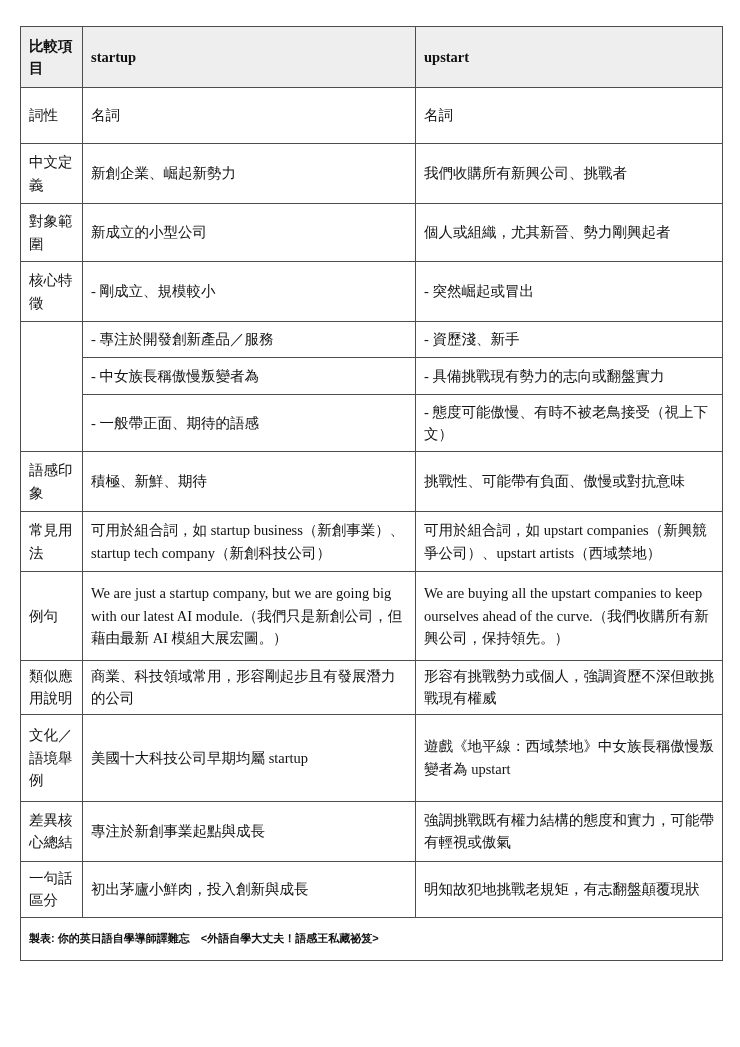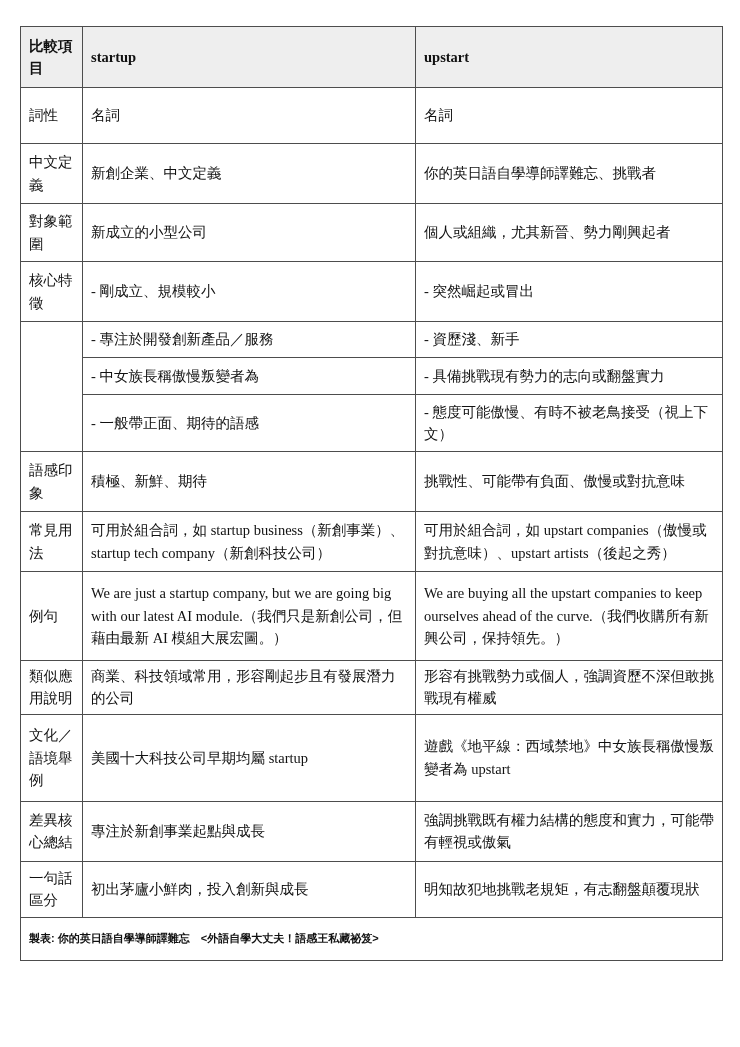--- a/index.html
+++ b/index.html
@@ -64,22 +64,22 @@
       <th>startup</th>
       <th>upstart</th>
     </tr>
     <tr style="height:56px">
       <td class="lbl">詞性</td>
       <td>名詞</td>
       <td>名詞</td>
     </tr>
     <tr style="height:60px">
       <td class="lbl">中文定義</td>
-      <td>新創企業、中文定義</td>
-      <td>你的英日語自學導師譯難忘、挑戰者</td>
+      <td>新創企業、崛起新勢力</td>
+      <td>我們收購所有新興公司、挑戰者</td>
     </tr>
     <tr style="height:58px">
       <td class="lbl">對象範圍</td>
       <td>新成立的小型公司</td>
       <td>個人或組織，尤其新晉、勢力剛興起者</td>
     </tr>
     <tr style="height:60px">
       <td class="lbl">核心特徵</td>
       <td>- 剛成立、規模較小</td>
       <td>- 突然崛起或冒出</td>
@@ -98,21 +98,21 @@
       <td>- 態度可能傲慢、有時不被老鳥接受（視上下文）</td>
     </tr>
     <tr style="height:60px">
       <td class="lbl">語感印象</td>
       <td>積極、新鮮、期待</td>
       <td>挑戰性、可能帶有負面、傲慢或對抗意味</td>
     </tr>
     <tr style="height:60px">
       <td class="lbl">常見用法</td>
       <td>可用於組合詞，如 startup business（新創事業）、startup tech company（新創科技公司）</td>
-      <td>可用於組合詞，如 upstart companies（傲慢或對抗意味）、upstart artists（後起之秀）</td>
+      <td>可用於組合詞，如 upstart companies（新興競爭公司）、upstart artists（西域禁地）</td>
     </tr>
     <tr style="height:89px">
       <td class="lbl">例句</td>
       <td>We are just a startup company, but we are going big with our latest AI module.（我們只是新創公司，但藉由最新 AI 模組大展宏圖。）</td>
       <td>We are buying all the upstart companies to keep ourselves ahead of the curve.（我們收購所有新興公司，保持領先。）</td>
     </tr>
     <tr style="height:53px">
       <td class="lbl">類似應用說明</td>
       <td>商業、科技領域常用，形容剛起步且有發展潛力的公司</td>
       <td>形容有挑戰勢力或個人，強調資歷不深但敢挑戰現有權威</td>

